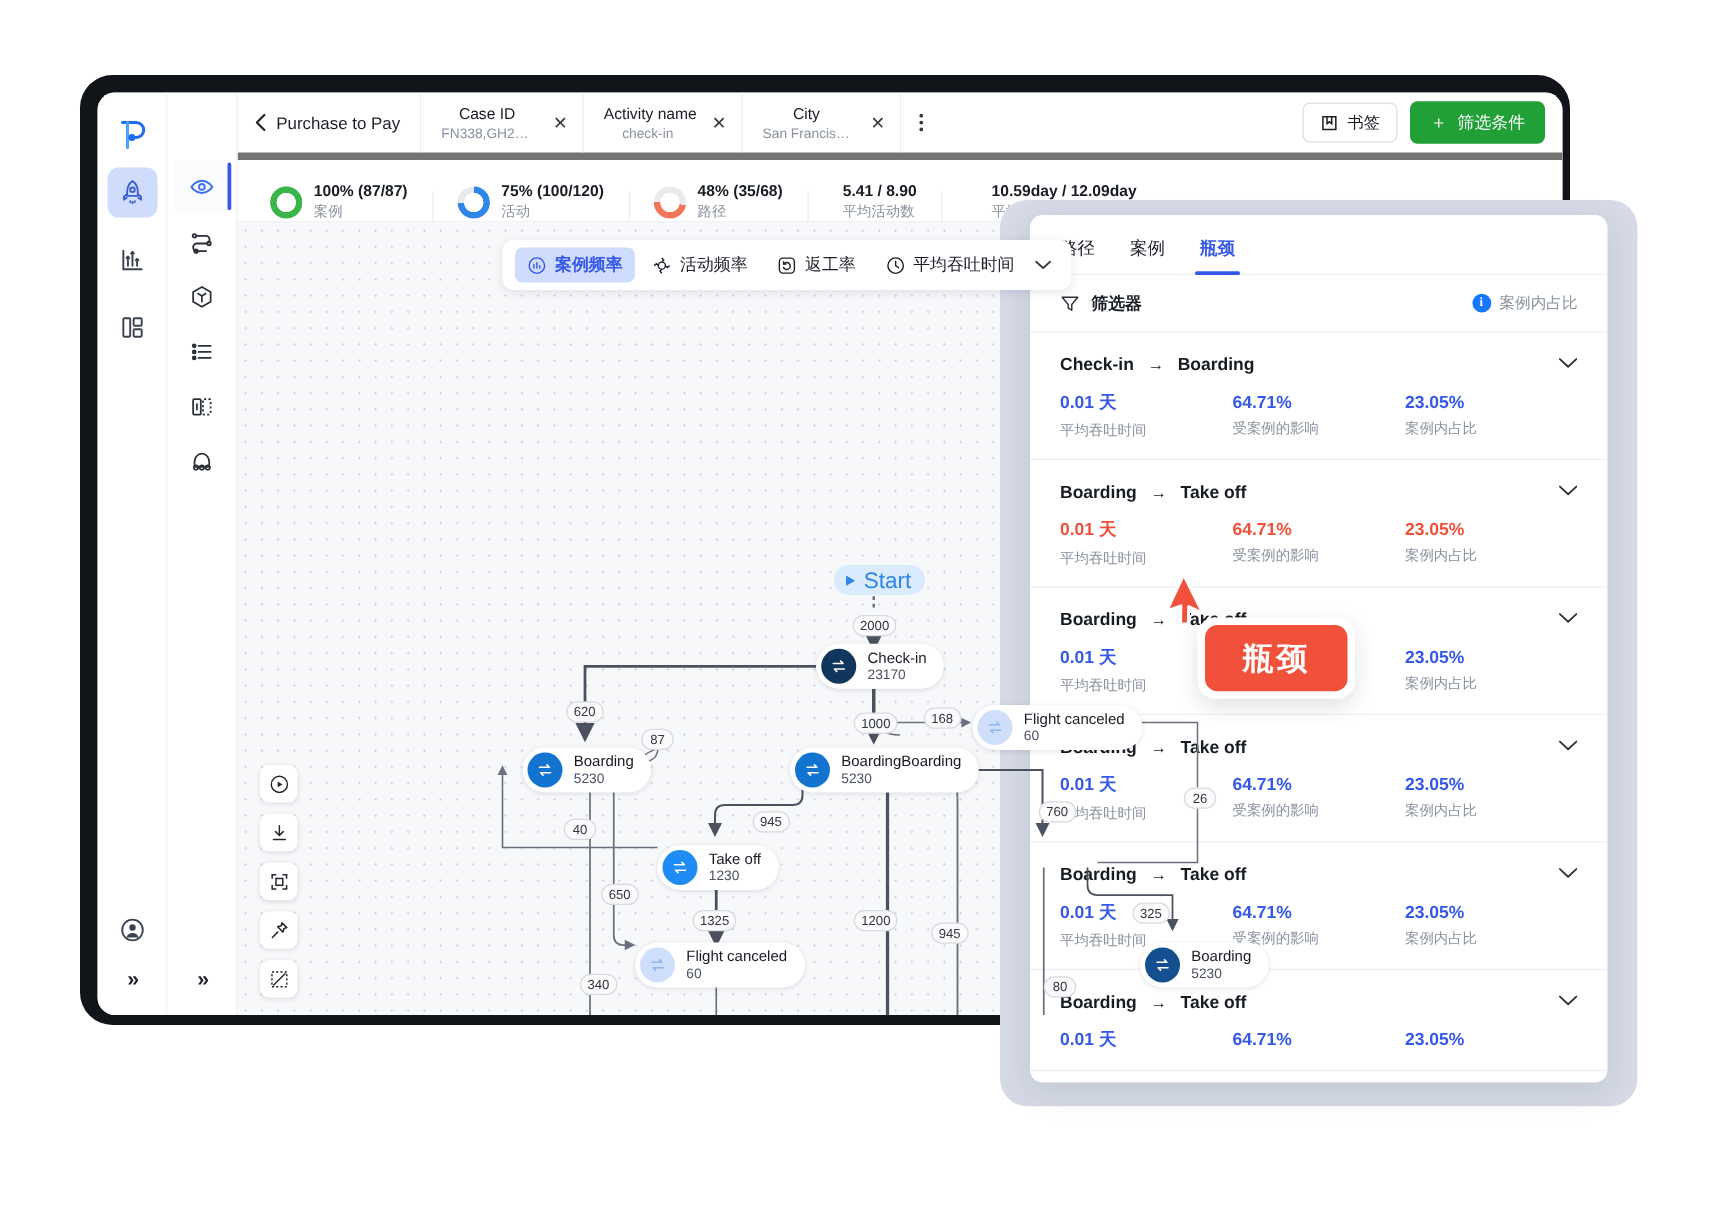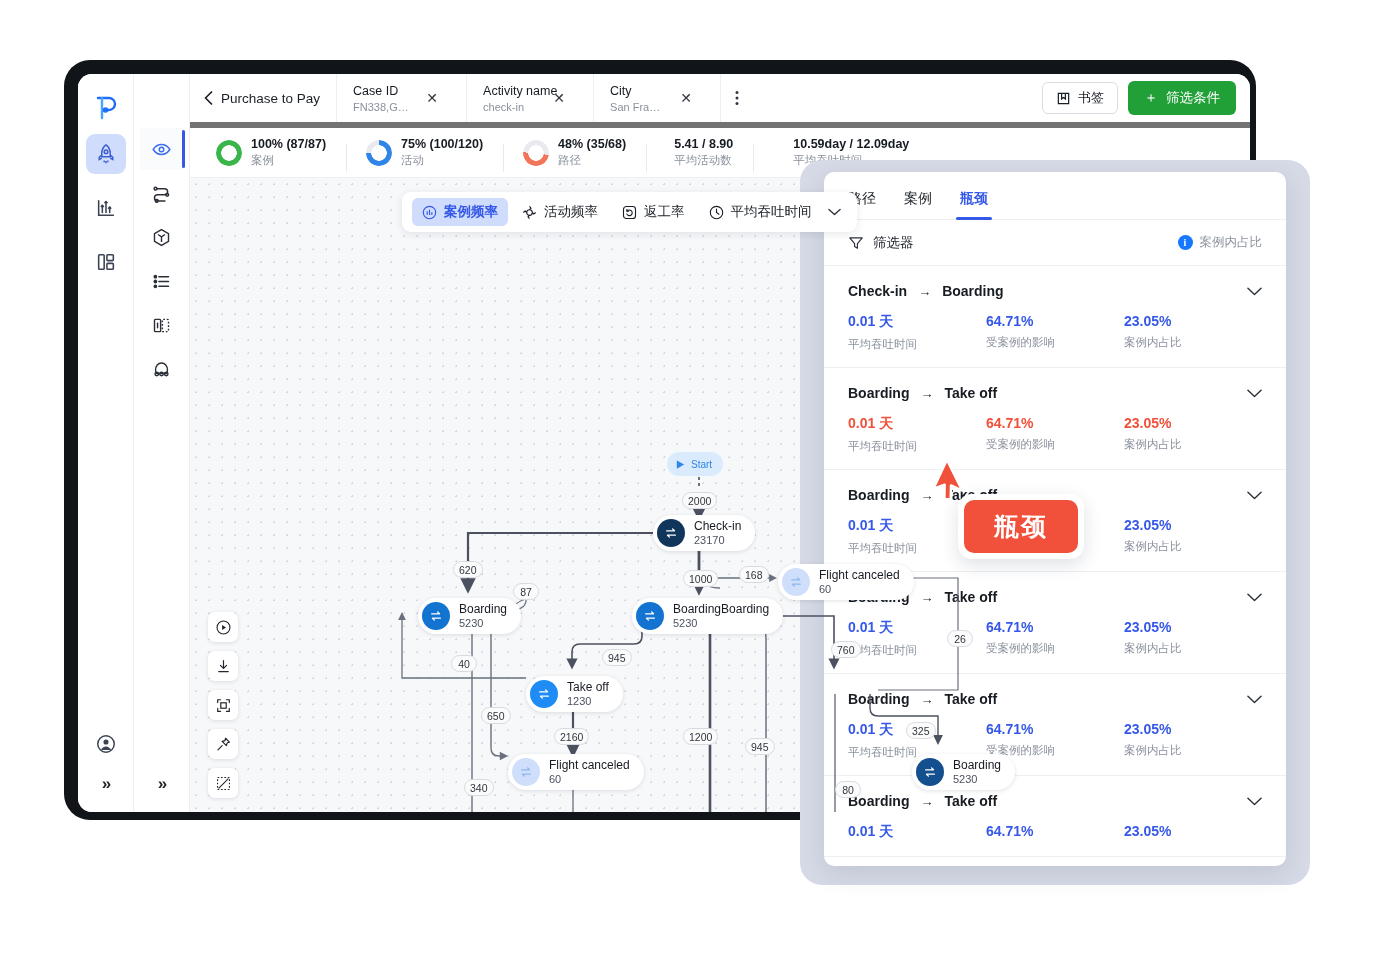--- a/index.html
+++ b/index.html
@@ -83,23 +83,23 @@
   }
   .crumb {
     display: flex; align-items: center; gap: 8px;
     padding: 0 16px 0 14px;
     border-right: 1px solid #eceef1;
     font-size: 13.5px; color: #1b1f27; cursor: pointer;
     white-space: nowrap;
   }
   .chip {
     display: flex; align-items: center;
-    padding: 0 28px 0 16px;
+    padding: 0 12px 0 16px;
     border-right: 1px solid #eceef1;
-    cursor: pointer; min-width: 0;
+    cursor: pointer; min-width: 0; text-align: center;
   }
   .chip-txt { display: flex; flex-direction: column; gap: 3px; min-width: 0; }
   .chip-label { font-size: 12.5px; color: #171b22; white-space: nowrap; }
   .chip-value { font-size: 11px; color: #8a919d; white-space: nowrap; overflow: hidden; text-overflow: ellipsis; }
   .chip-x { margin-left: 16px; color: #31363f; font-size: 14px; line-height: 1; }
   .kebab { display: flex; align-items: center; padding: 0 14px; color:#31363f; cursor:pointer; }
   .topbar-sp { flex: 1; }
   .topbar-actions { display: flex; align-items: center; gap: 10px; padding-right: 14px; }
   .btn-outline {
     display: flex; align-items: center; gap: 7px;
@@ -110,21 +110,21 @@
   .btn-primary {
     display: flex; align-items: center; gap: 8px;
     height: 34px; padding: 0 16px;
     border-radius: 6px; background: #21a038; color: #fff;
     font-size: 13.5px; cursor: pointer; border: none;
   }
 
   
   .kpis {
     height: 50px; flex: 0 0 50px;
-    display: flex; align-items: center;
+    display: flex; align-items: flex-end;
     border-bottom: 1px solid #eceef1;
     background: #fff; padding-left: 6px;
   }
   .kpi { display: flex; align-items: center; gap: 9px; padding: 0 20px; position: relative; }
   .kpi + .kpi::before {
     content:""; position:absolute; left:0; top:7px; width:1px; height:28px; background:#e8eaee;
   }
   .kpi-txt { display: flex; flex-direction: column; gap: 2px; }
   .kpi-v { font-size: 12.5px; color: #171b22; font-weight: 700; white-space: nowrap; }
   .kpi-l { font-size: 11.5px; color: #8a919d; white-space: nowrap; }
@@ -178,21 +178,21 @@
     color: #fff;
   }
   .node-tx { display: flex; flex-direction: column; margin-left: 9px; line-height: 1.15; }
   .node-n { font-size: 12px; color: #171b22; white-space: nowrap; }
   .node-c { font-size: 11px; color: #4b5160; }
 
   .pill {
     position: absolute; height: 24px; border-radius: 12px;
     display: flex; align-items: center; gap: 5px;
     padding: 0 11px 0 8px; z-index: 4;
-    font-size: 10px; cursor: pointer;
+    font-size: 18px; cursor: pointer;
   }
   .pill.start { background: #d9ebfd; color: #2f86e8; }
 
   .elabel {
     position: absolute; height: 17px; min-width: 26px;
     background: #fbfbfc; border: 1px solid #d7dae0; border-radius: 9px;
     display: flex; align-items: center; justify-content: center;
     font-size: 10.5px; color: #31363f; padding: 0 5px; z-index: 4;
   }
 
@@ -210,21 +210,21 @@
     box-shadow: 0 8px 26px rgba(24,33,58,.10);
   }
   .ptabs { display: flex; align-items: center; gap: 28px; padding: 18px 24px 0; flex: 0 0 auto; border-bottom: 1px solid #edeff3; }
   .ptab { font-size: 14px; color: #1b1f27; padding-bottom: 11px; cursor: pointer; position: relative; }
   .ptab.active { color: #3558e8; font-weight: 700; }
   .ptab.active::after { content:""; position:absolute; left:-4px; right:-4px; bottom:-1px; height:3px; background:#3558e8; border-radius:2px; }
   .pfilter {
     height: 46px; flex: 0 0 46px; display: flex; align-items: center;
     padding: 0 24px; border-bottom: 1px solid #edeff3;
   }
-  .pf-left { display:flex; align-items:center; gap:9px; font-size:13.5px; color:#1b1f27; cursor:pointer;}
+  .pf-left { display:flex; align-items:center; gap:9px; font-size:13.5px; color:#1b1f27; cursor:pointer;font-weight:bold;}
   .pf-sp { flex:1; }
   .pf-right { display:flex; align-items:center; gap:7px; font-size:12.5px; color:#8a919d; cursor:pointer;}
   .info-dot { width:15px; height:15px; border-radius:50%; background:#1677ff; color:#fff; font-size:10px; font-weight:700;
     display:flex; align-items:center; justify-content:center; font-family:"Liberation Serif", serif;}
   .plist { flex: 1; overflow: hidden; }
   .bitem { padding: 16px 24px 15px; border-bottom: 1px solid #edeff3; }
   .bhead { display: flex; align-items: center; }
   .bh-a { font-size: 14px; color: #171b22; font-weight: 700; }
   .bh-arrow { margin: 0 11px; color: #171b22; font-size: 13px; }
   .bh-sp { flex: 1; }
@@ -674,21 +674,21 @@
         <div class="elabel" style="left:492px; top:314px;">2000</div>
         <div class="elabel" style="left:263px; top:383px;">620</div>
         <div class="elabel" style="left:323px; top:405px;">87</div>
         <div class="elabel" style="left:493px; top:392px;">1000</div>
         <div class="elabel" style="left:549px; top:388px;">168</div>
         <div class="elabel" style="left:261px; top:477px;">40</div>
         <div class="elabel" style="left:412px; top:471px;">945</div>
         <div class="elabel" style="left:641px; top:463px;">760</div>
         <div class="elabel" style="left:757px; top:452px;">26</div>
         <div class="elabel" style="left:291px; top:529px;">650</div>
-        <div class="elabel" style="left:364px; top:550px;">2160</div>
+        <div class="elabel" style="left:364px; top:550px;">1325</div>
         <div class="elabel" style="left:493px; top:550px;">1200</div>
         <div class="elabel" style="left:555px; top:560px;">945</div>
         <div class="elabel" style="left:716px; top:544px;">325</div>
         <div class="elabel" style="left:274px; top:601px;">340</div>
         <div class="elabel" style="left:645px; top:603px;">80</div>
 
       </div>
     </div>
   </div>
 

